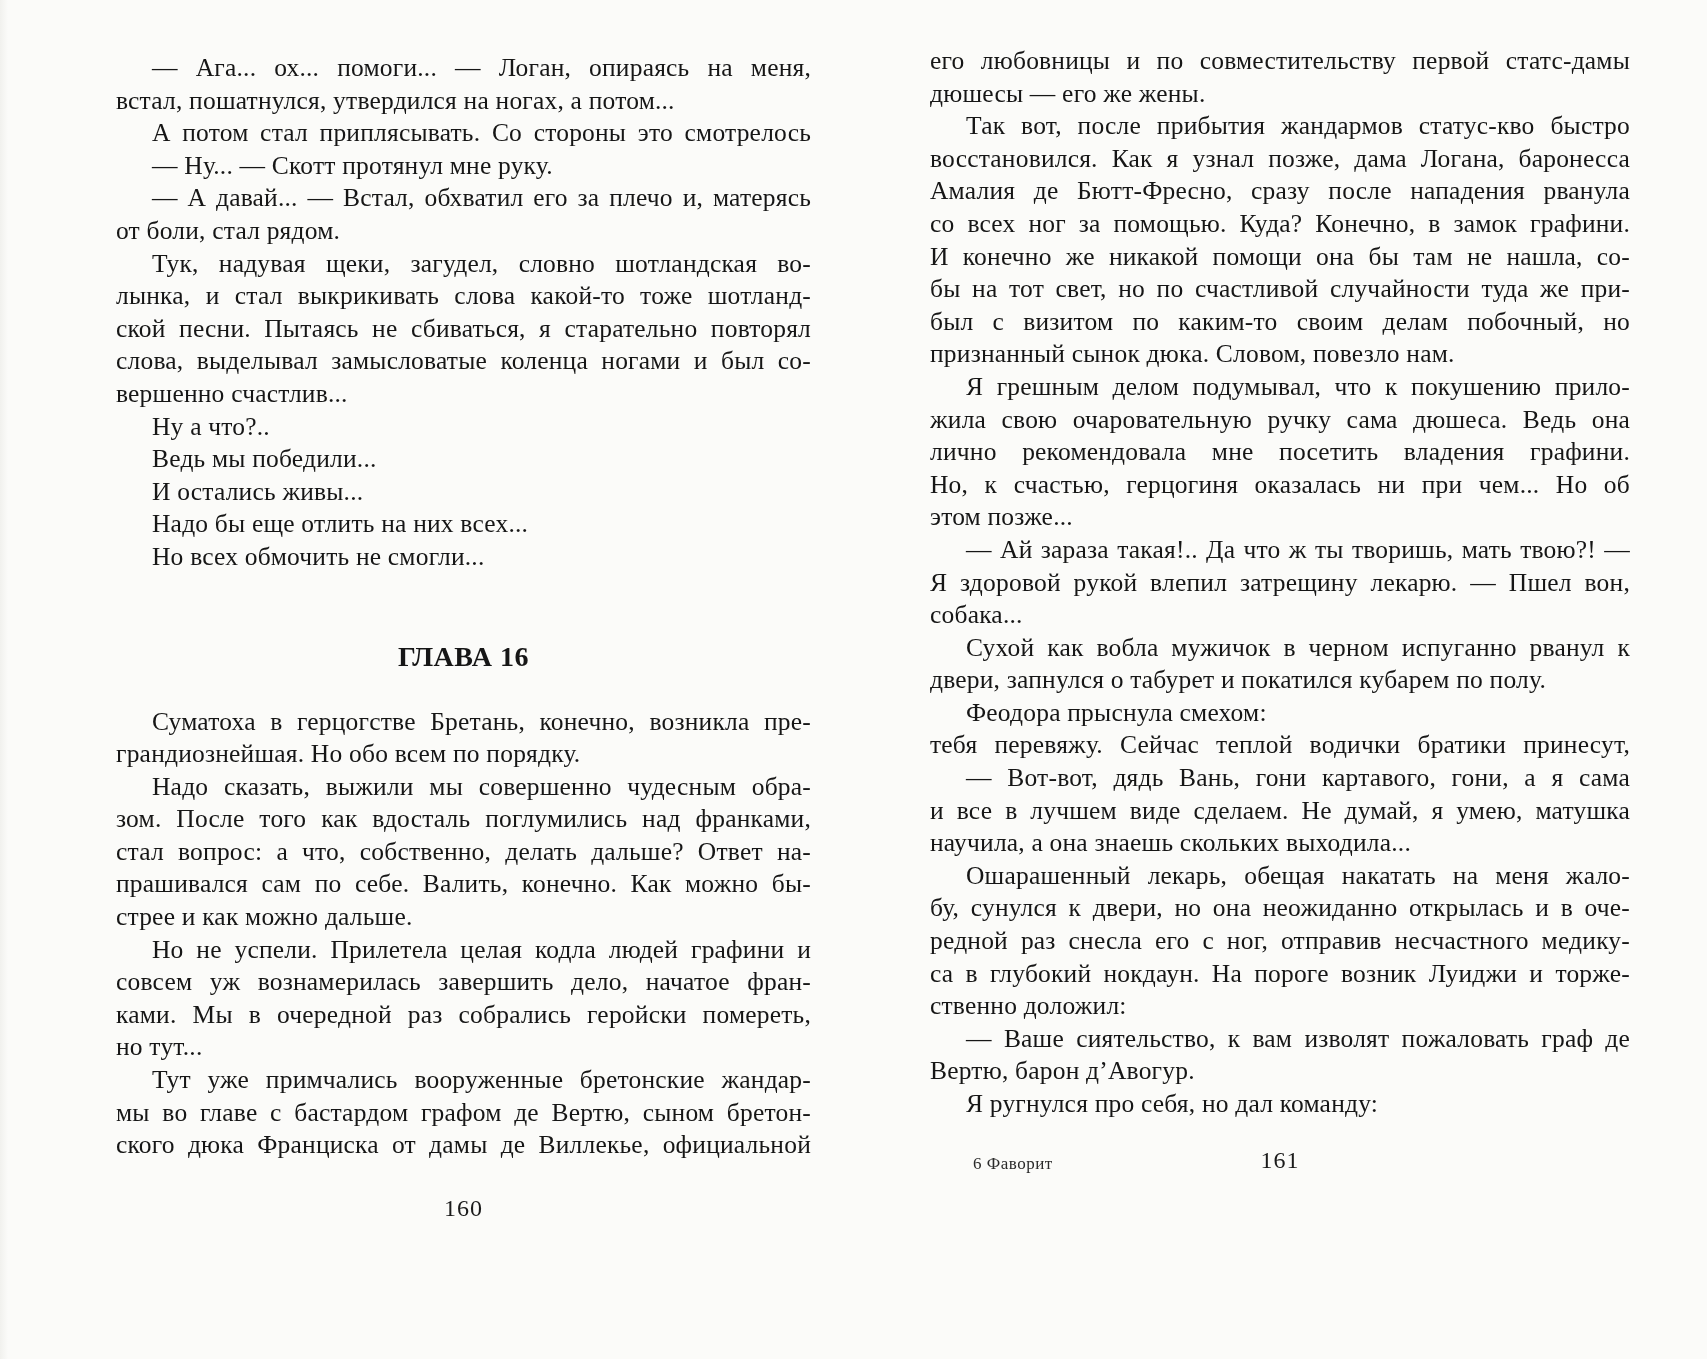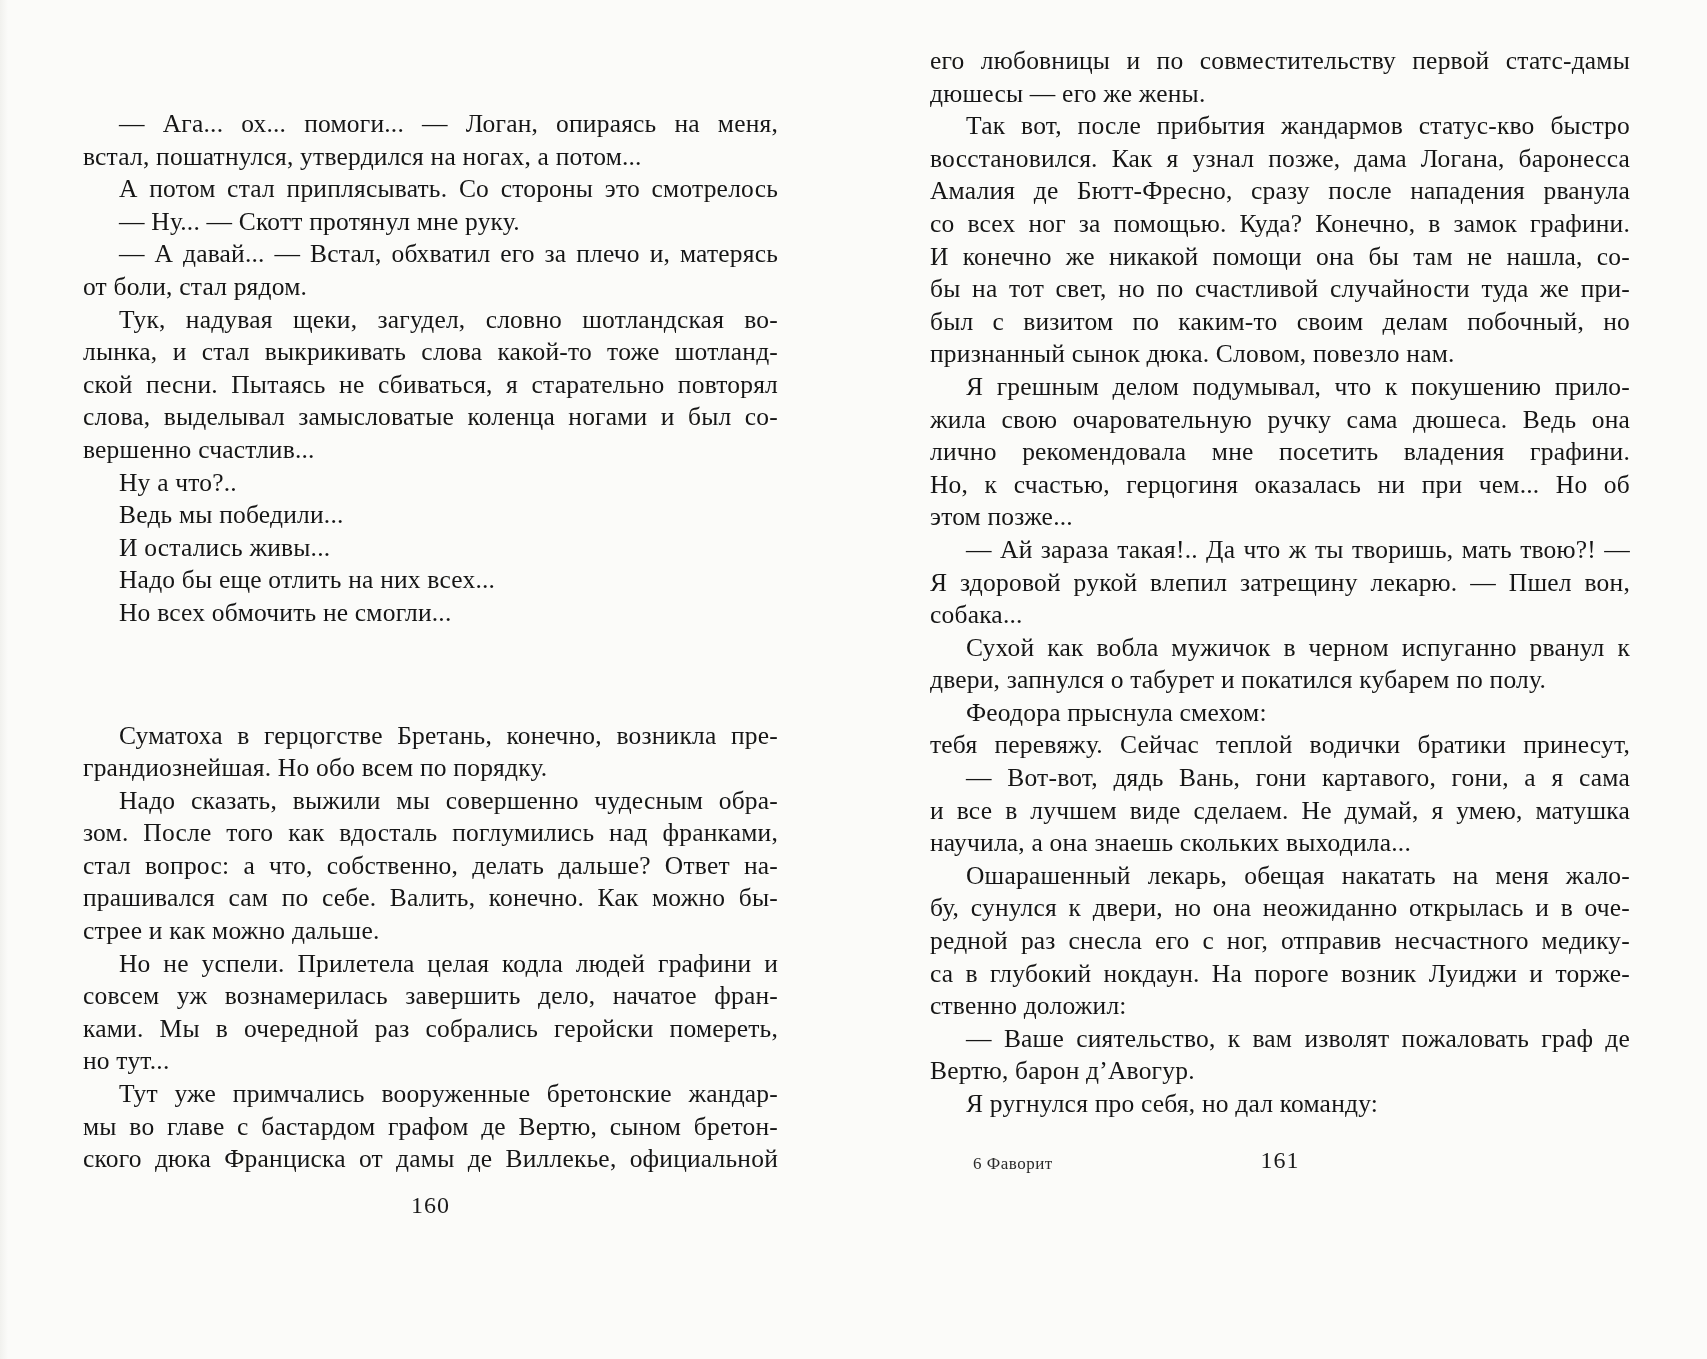--- a/index.html
+++ b/index.html
@@ -9,21 +9,21 @@
     font-family: "Liberation Serif", "DejaVu Serif", serif;
     color: #161616;
     overflow: hidden;
   }
   .spread {
     position: relative;
     width: 1707px; height: 1359px;
     background: linear-gradient(90deg, #f1f1ee 0px, #fbfbf9 8px);
   }
   .page { position: absolute; top: 0; }
-  .page-left  { left: 83px; width: 695px; padding-top: 108px; }
+  .page-left  { left: 116px; width: 695px; padding-top: 52px; }
   .page-right { left: 930px; width: 700px; padding-top: 45px; }
   .line {
     height: 32.6px;
     line-height: 32.6px;
     font-size: 25.5px;
     text-align: justify;
     text-align-last: justify;
     overflow: hidden;
     letter-spacing: 0.2px;
   }
@@ -31,21 +31,21 @@
   .line.i  { text-indent: 36px; }
   .line.h  {
     height: 42px; line-height: 42px;
     font-size: 28px; font-weight: bold;
     text-align: center; text-align-last: center;
     letter-spacing: 0.5px; text-indent: 0;
   }
   .line.g1 { height: 62px; }
   .line.g2 { height: 28px; }
   .footer { position: relative; height: 32px; }
-  .footer-left  { margin-top: 16px; text-align: center; }
+  .footer-left  { margin-top: 33px; text-align: center; }
   .footer-right { margin-top: 26px; }
   .pnum {
     font-size: 24px; letter-spacing: 1px; color: #1b1b1b;
   }
   .footer-right .pnum {
     position: absolute; left: 0; right: 0; text-align: center;
   }
   .sig {
     position: absolute; left: 43px; top: 7px;
     font-size: 17px; letter-spacing: 0.5px; color: #2a2a2a;
@@ -68,20 +68,21 @@
         <div class="line j">лынка, и стал выкрикивать слова какой-то тоже шотланд-</div>
         <div class="line j">ской песни. Пытаясь не сбиваться, я старательно повторял</div>
         <div class="line j">слова, выделывал замысловатые коленца ногами и был со-</div>
         <div class="line jl">вершенно счастлив...</div>
         <div class="line jl i">Ну а что?..</div>
         <div class="line jl i">Ведь мы победили...</div>
         <div class="line jl i">И остались живы...</div>
         <div class="line jl i">Надо бы еще отлить на них всех...</div>
         <div class="line jl i">Но всех обмочить не смогли...</div>
         <div class="line g1"></div>
+        <div class="line h">ГЛАВА 16</div>
         <div class="line g2"></div>
         <div class="line j i">Суматоха в герцогстве Бретань, конечно, возникла пре-</div>
         <div class="line jl">грандиознейшая. Но обо всем по порядку.</div>
         <div class="line j i">Надо сказать, выжили мы совершенно чудесным обра-</div>
         <div class="line j">зом. После того как вдосталь поглумились над франками,</div>
         <div class="line j">стал вопрос: а что, собственно, делать дальше? Ответ на-</div>
         <div class="line j">прашивался сам по себе. Валить, конечно. Как можно бы-</div>
         <div class="line jl">стрее и как можно дальше.</div>
         <div class="line j i">Но не успели. Прилетела целая кодла людей графини и</div>
         <div class="line j">совсем уж вознамерилась завершить дело, начатое фран-</div>

